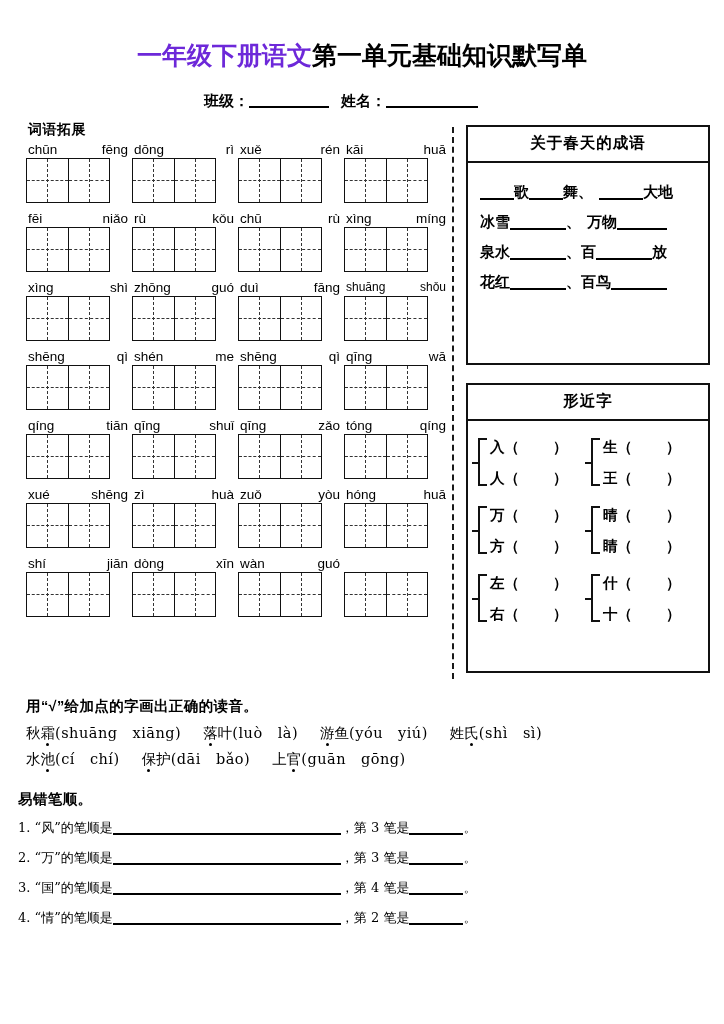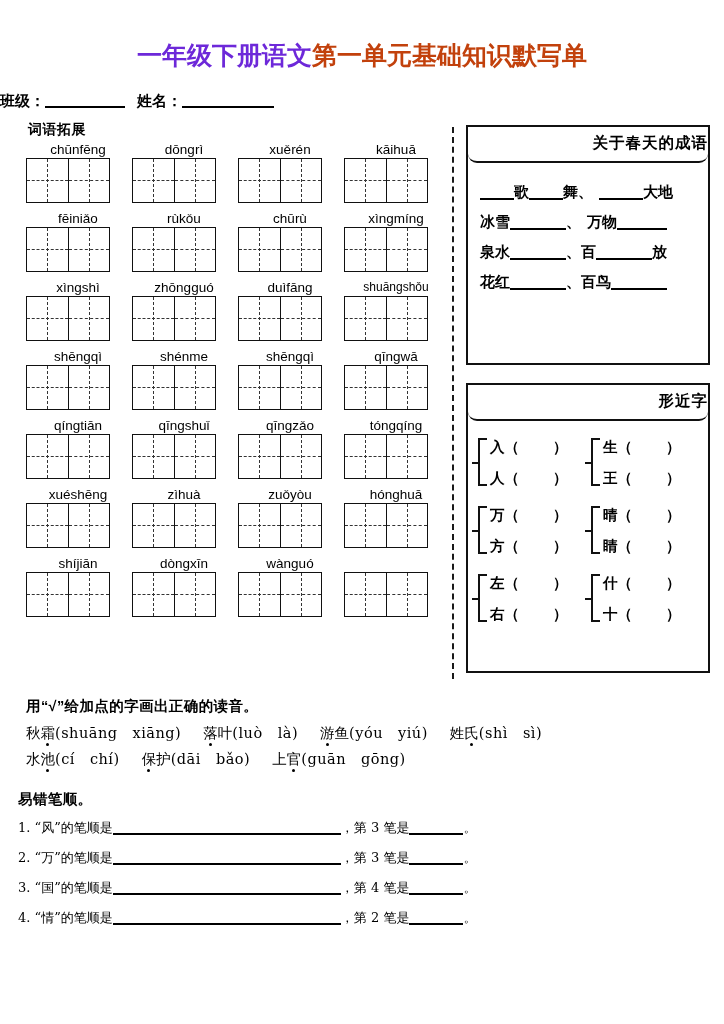--- a/index.html
+++ b/index.html
@@ -16,27 +16,27 @@
   
   .title-row{
     text-align:center;
     padding-top:42px;
     font-size:25px;
     font-weight:bold;
     letter-spacing:0px;
     line-height:1.1;
   }
   .title-black{color:#6d28d9;}
-  .title-red{color:#c2410c;}
+  .title-red{color:#000000;}
 
   
   .meta-row{
     margin-top:22px;
     padding-right:42px;
-    text-align:left;
+    text-align:center;
     font-size:15px;
     font-weight:bold;
     white-space:nowrap;
   }
   .meta-label{letter-spacing:0px;}
   .rule{
     display:inline-block;
     border-bottom:2.4px solid #000;
     vertical-align:-2px;
   }
@@ -69,21 +69,21 @@
   }
   .grid-rows{margin-top:2px;}
   .grid-row{
     display:flex;
     margin-bottom:7px;
     padding-left:26px;
   }
   .cellgroup{width:106px;}
   .py{
     display:flex;
-    justify-content:center;
+    justify-content:space-between;
     font-size:13.5px;
     line-height:17px;
     height:17px;
     padding:0 4px 0 2px;
     white-space:nowrap;
     letter-spacing:0px;
   }
   .py span{display:inline-block;}
   .py.tight{font-size:12px;}
   .tzg{
@@ -114,27 +114,26 @@
   .right-col{
     position:absolute;
     left:466px;top:4px;width:244px;
   }
   .panel{
     border:2.4px solid #111;
     background:#fff;
     box-sizing:border-box;
   }
   .panel-head{
-    text-align:right;
+    text-align:center;
     font-size:15.5px;
     font-weight:bold;
     padding:6px 0 7px;
     border-bottom:2.4px solid #111;
     letter-spacing:1px;
-    border-radius:9px;
   }
   .panel-body{padding:8px 10px 10px;}
 
   .idiom-body{padding:14px 12px 16px;}
   .idiom-line{
     font-family:"DejaVu Serif","Liberation Serif",serif;
     font-size:15px;
     font-weight:bold;
     line-height:30px;
     white-space:nowrap;

